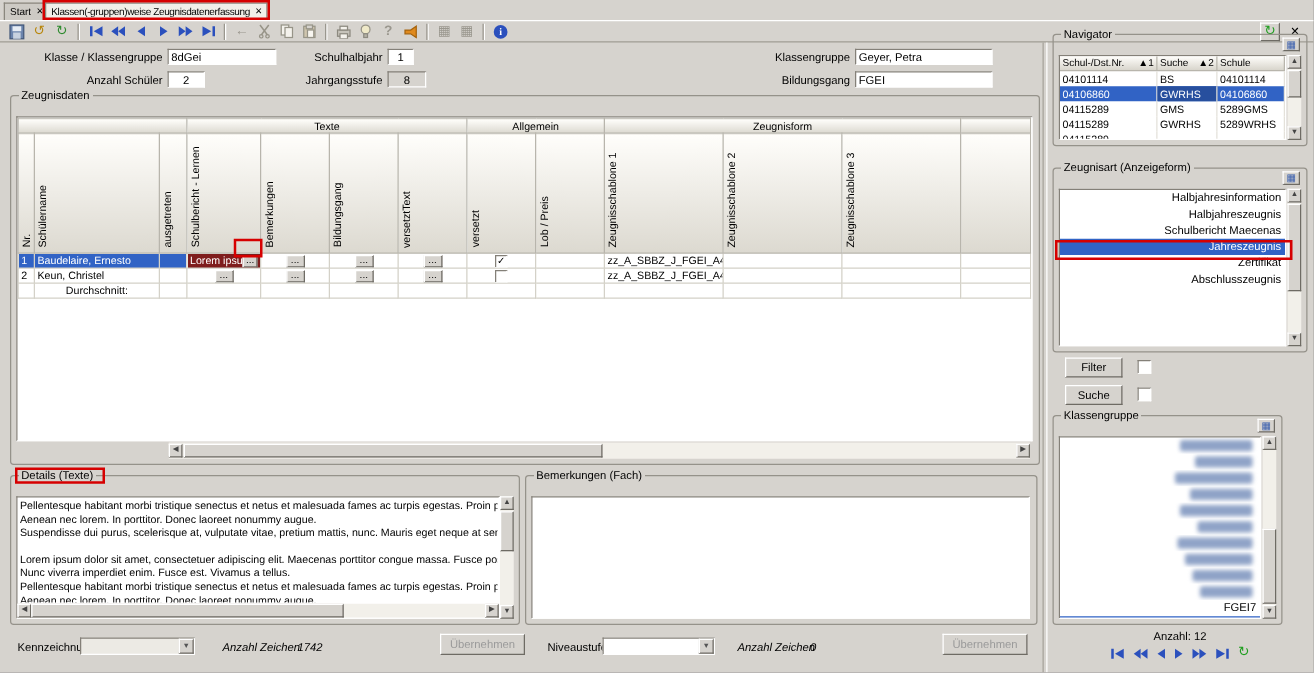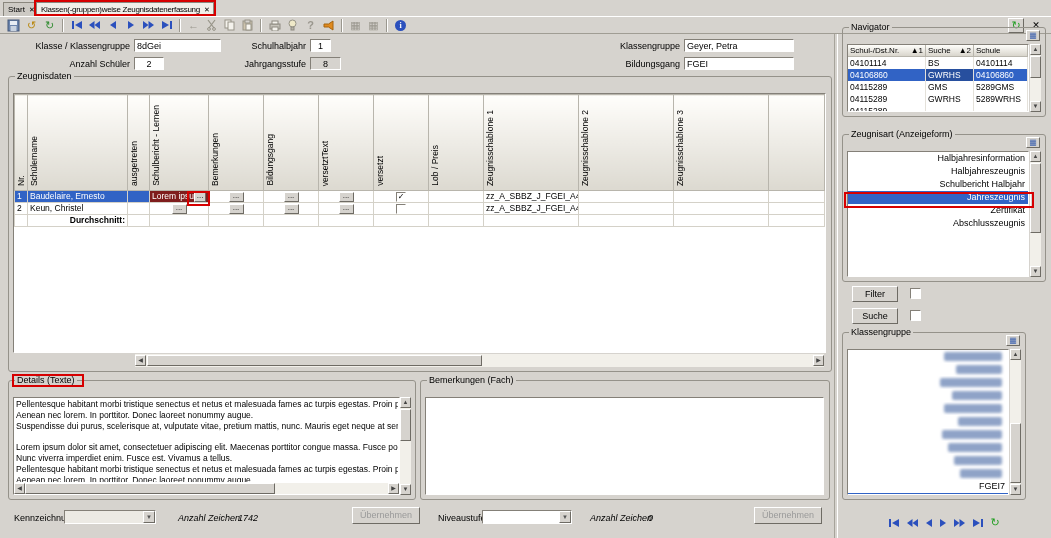--- a/index.html
+++ b/index.html
@@ -41,21 +41,21 @@
   .tbl{border-collapse:collapse;table-layout:fixed;width:100%}
   .tbl th,.tbl td{border:1px solid #d4d1c8;padding:0 2px;font-weight:normal;overflow:hidden;white-space:nowrap}
   .tbl .hd{background:linear-gradient(#fffefb,#dcd9d0);border-color:#b8b5ac;text-align:center;font-size:8.5px;height:12px}
   th.rot{height:96px;vertical-align:bottom;text-align:left;padding:2px 1px;
     background:linear-gradient(#fffefb,#dcd9d0);border-color:#b8b5ac}
   .vert{writing-mode:vertical-rl;transform:rotate(180deg);font-size:8.5px;white-space:nowrap}
   .tbl td{height:12px;line-height:11px;font-size:8.5px}
   td.sel{background:#3163c5;color:#fff}
   td.editcell{background:#7f1d1d;color:#fff}
   td.ctr{text-align:center}
-  td.sum{font-weight:bold;text-align:right}
+  td.sum{font-weight:normal;text-align:center}
   .dots{display:inline-block;width:15px;height:10px;border:1px solid;border-color:#fff #6e6b64 #6e6b64 #fff;
     background:#d6d3ce;color:#000;font-size:8px;line-height:5px;text-align:center;vertical-align:middle}
   .cellflex{display:flex;justify-content:space-between;align-items:center}
   .cb{display:inline-block;width:10px;height:10px;border:1px solid;border-color:#848078 #fff #fff #848078;
     background:#fff;font-size:8px;line-height:8px;text-align:center;vertical-align:middle}
   
   .sb{position:absolute;background:#f2f0ea}
   .sbbtn{position:absolute;width:11px;height:11px;border:1px solid;border-color:#fff #6e6b64 #6e6b64 #fff;
     background:#d6d3ce;font-size:6px;line-height:9px;text-align:center;color:#444}
   .sbthumb{position:absolute;border:1px solid;border-color:#fff #6e6b64 #6e6b64 #fff;background:#d6d3ce}
@@ -226,20 +226,27 @@
             <col style="width:55px">
             <col style="width:55px">
           <col style="width:55px">
             <col style="width:55px">
           <col style="width:95px">
             <col style="width:95px">
             <col style="width:95px">
             <col>
         </colgroup>
         <tbody>
+            <tr>
+          <th class="hd" colspan="3"></th>
+          <th class="hd" colspan="4">Texte</th>
+          <th class="hd" colspan="2">Allgemein</th>
+          <th class="hd" colspan="3">Zeugnisform</th>
+          <th class="hd"></th>
+        </tr>
         <tr>
           <th class="rot"><span class="vert">Nr.</span></th>
           <th class="rot"><span class="vert">Schülername</span></th>
           <th class="rot"><span class="vert">ausgetreten</span></th>
           <th class="rot"><span class="vert">Schulbericht - Lernen</span></th>
           <th class="rot"><span class="vert">Bemerkungen</span></th>
           <th class="rot"><span class="vert">Bildungsgang</span></th>
           <th class="rot"><span class="vert">versetztText</span></th>
           <th class="rot"><span class="vert">versetzt</span></th>
           <th class="rot"><span class="vert">Lob / Preis</span></th>
@@ -404,21 +411,21 @@
       <span class="sbbtn" style="left:0;bottom:0">▼</span>
     </div>
   </fieldset>
 
   <fieldset class="box" style="left:842px;top:130px;width:204px;height:152px">
     <legend>Zeugnisart (Anzeigeform)</legend>
     <span class="gbtn">▦</span>
     <div class="abs sunken" style="left:4px;top:12px;right:16px;bottom:4px;overflow:hidden">
       <div class="litem">Halbjahresinformation</div>
       <div class="litem">Halbjahreszeugnis</div>
-      <div class="litem">Schulbericht Halbjahr</div>
+      <div class="litem">Schulbericht Maecenas</div>
       <div class="litem sel">Jahreszeugnis</div>
       <div class="litem">Zertifikat</div>
       <div class="litem">Abschlusszeugnis</div>
     </div>
     <div class="sb" style="right:4px;top:12px;width:11px;bottom:4px">
       <span class="sbbtn" style="left:0;top:0">▲</span>
       <span class="sbthumb" style="left:0;top:12px;width:11px;height:70px"></span>
       <span class="sbbtn" style="left:0;bottom:0">▼</span>
     </div>
   </fieldset>
@@ -465,20 +472,21 @@
       <div class="litem">FGEI7</div>
       <div class="litem sel">8dGei</div>
     </div>
     <div class="sb" style="right:4px;top:12px;width:11px;bottom:4px">
       <span class="sbbtn" style="left:0;top:0">▲</span>
       <span class="sbthumb" style="left:0;bottom:12px;width:11px;height:60px"></span>
       <span class="sbbtn" style="left:0;bottom:0">▼</span>
     </div>
   </fieldset>
 
+  <div class="lbl" style="left:842px;top:503px;width:204px;text-align:center">Anzahl: 12</div>
 
   <div class="abs" style="left:842px;top:517px;width:204px;display:flex;justify-content:center;gap:6px;align-items:center">
     <span>
         <svg width="12" height="10">
           <rect x="1" y="1" width="2" height="8" fill="#2b50bd"></rect>
           <path d="M11 1 L4 5 L11 9Z" fill="#2b50bd"></path>
         </svg>
       </span>
     <span>
         <svg width="13" height="10">

